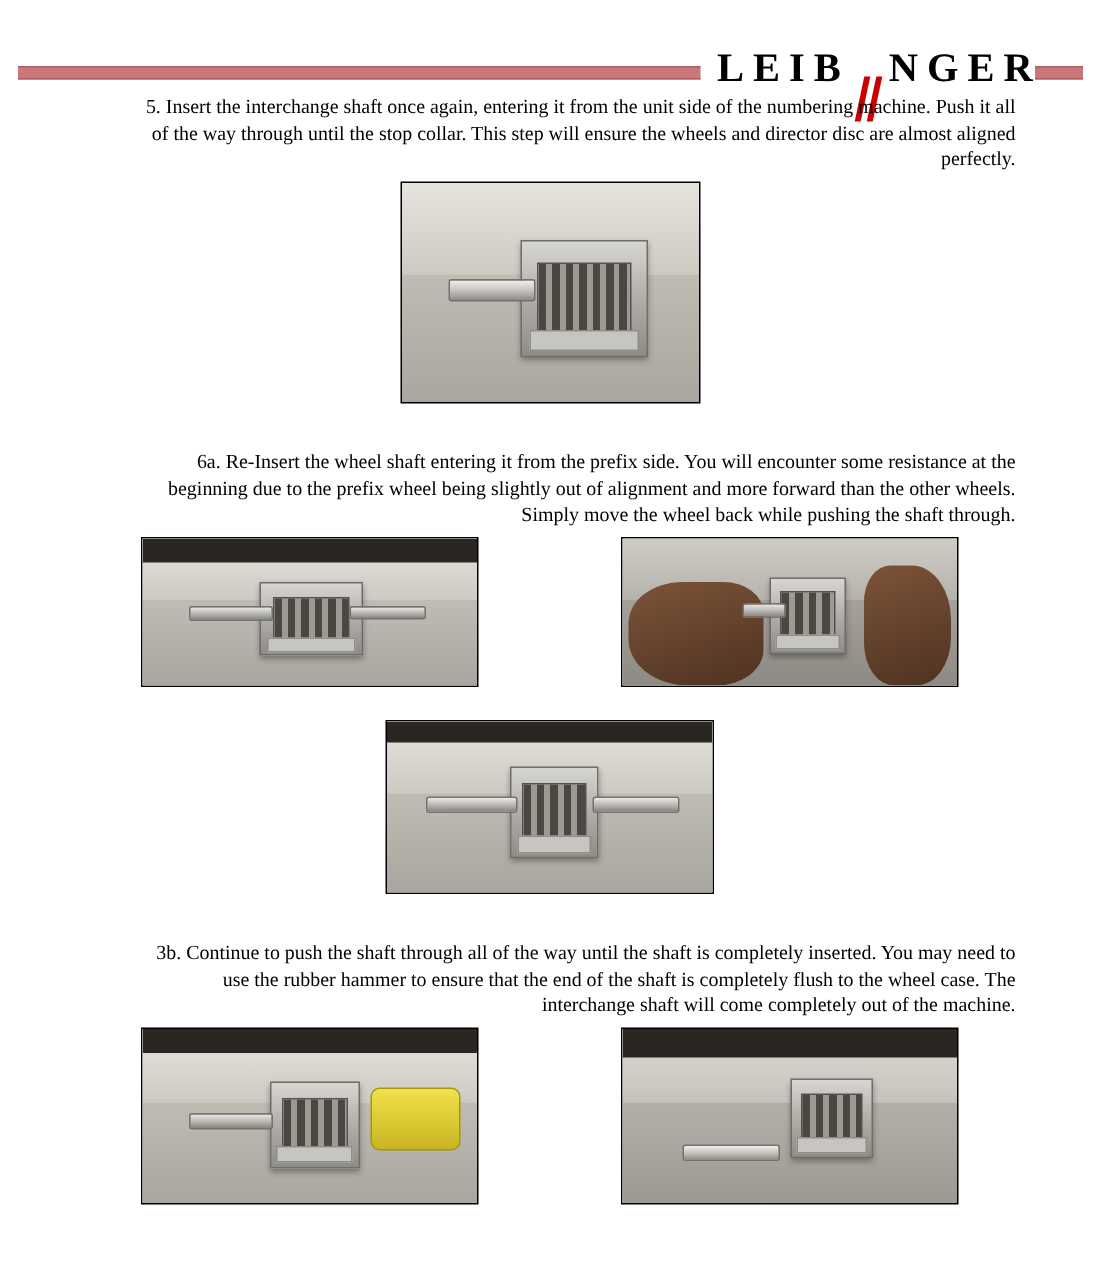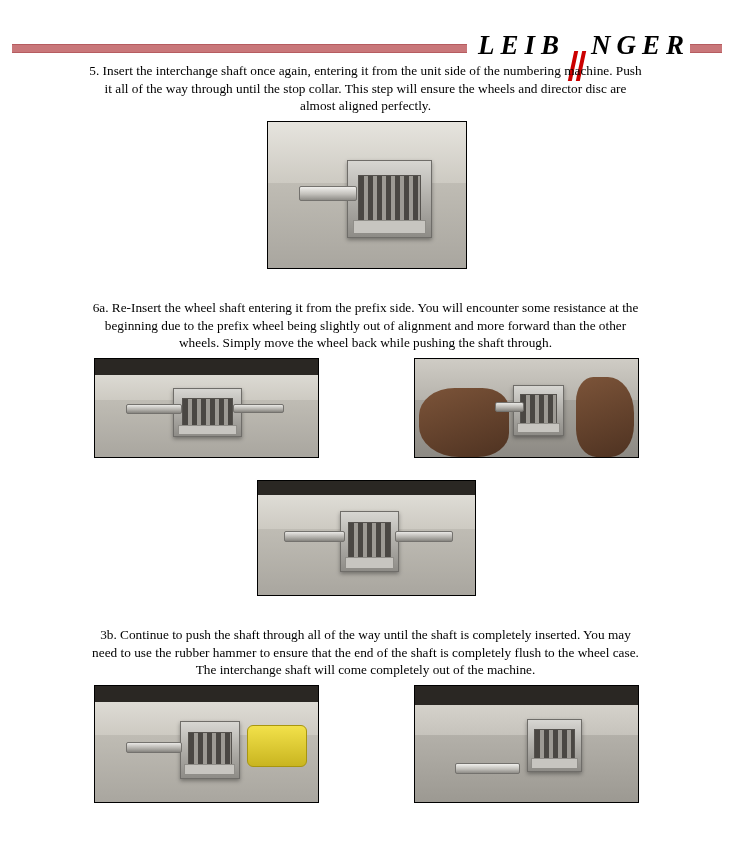--- a/index.html
+++ b/index.html
@@ -14,21 +14,20 @@
     color: #000000;
     position: relative;
     overflow: hidden;
   }
 
   
   .header {
     position: relative;
     height: 62px;
     width: 689px;
-    font-style: italic;
   }
   .rule-left {
     position: absolute;
     left: 12px;
     top: 44px;
     width: 455px;
     height: 7px;
     background: #c9777a;
     border-top: 1px solid #b65c60;
     border-bottom: 1px solid #b65c60;
@@ -75,22 +74,22 @@
   .content {
     position: absolute;
     top: 62px;
     left: 0;
     width: 733px;
   }
   .para {
     font-size: 13.3px;
     line-height: 1.33;
     margin: 0 0 6px 0;
-    padding: 0 88px 0 86px;
-    text-align: center;
+    padding: 0 56px 0 86px;
+    text-align: right;
   }
 
   .figrow {
     display: flex;
     justify-content: center;
     gap: 0;
   }
   .figrow.two {
     justify-content: space-between;
     padding: 0 94px;

